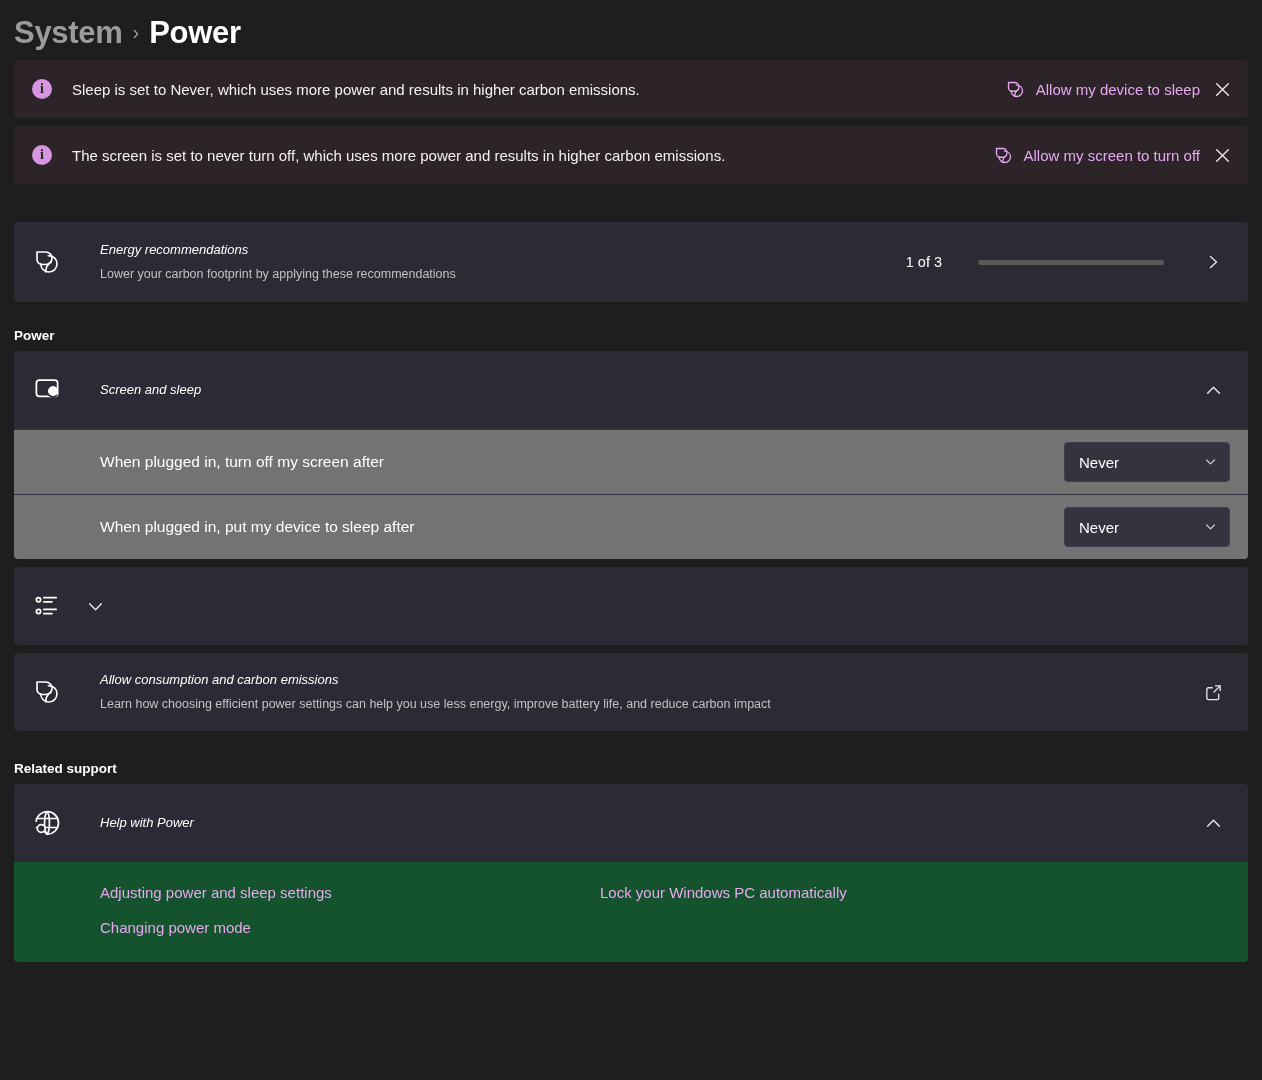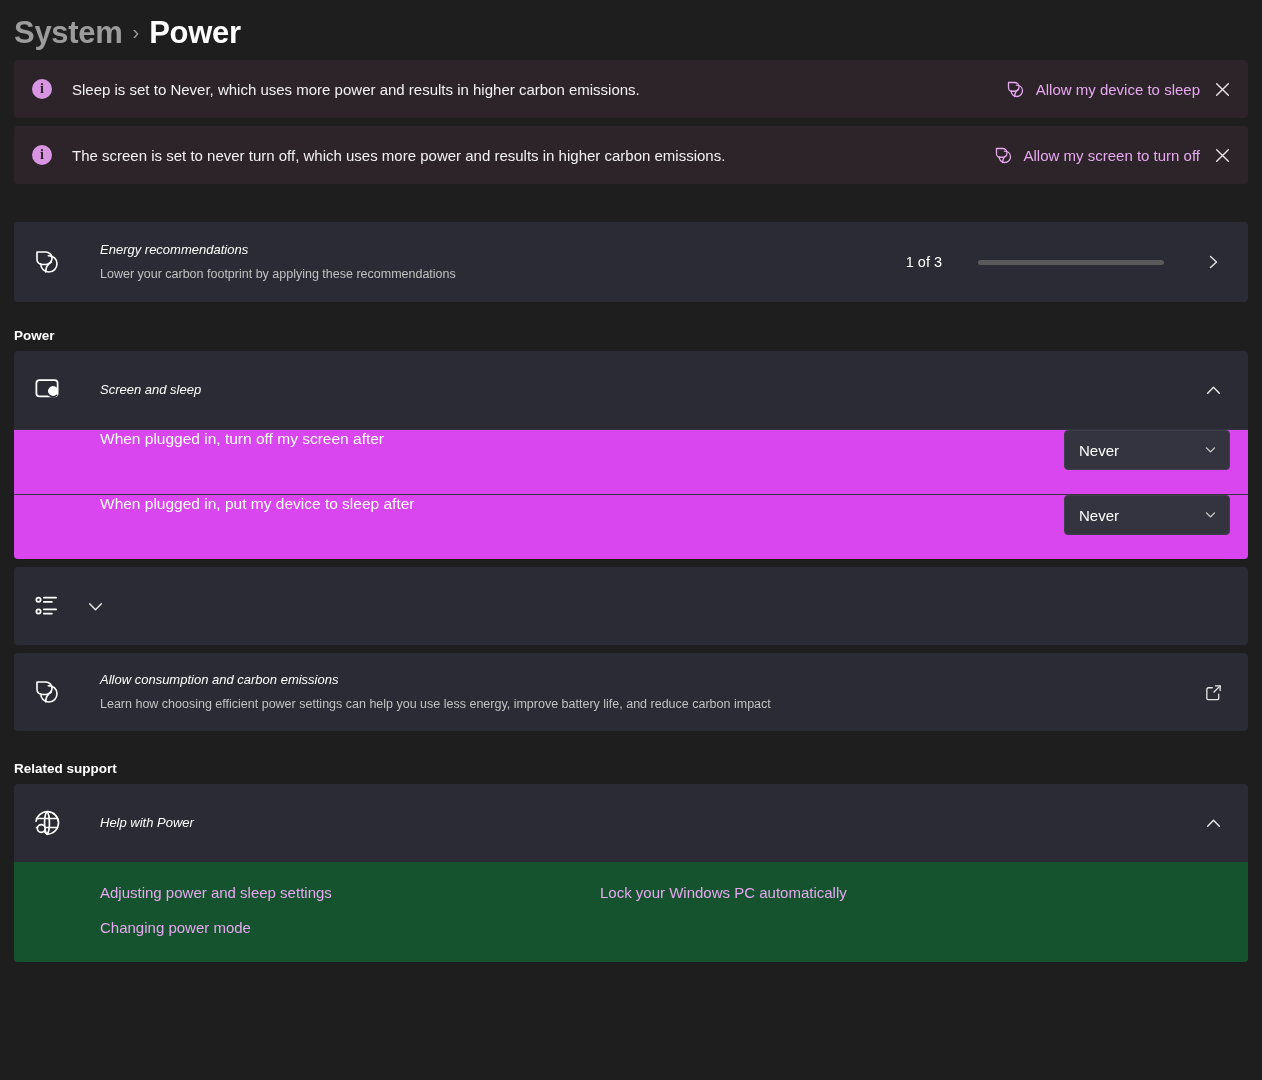--- a/index.html
+++ b/index.html
@@ -180,23 +180,24 @@
   .section-head {
     font-size: 13.5px;
     font-weight: 700;
     color: #ffffff;
     margin: 0 0 8px 0;
   }
 
   
   .subrow {
     display: flex;
+    align-items: center;
     min-height: 65px;
     padding: 0 18px 0 86px;
-    background: #d946ef;
+    background: #737373;
     border-top: 1px solid #34343f;
   }
   .subrow-label {
     flex: 1 1 auto;
     font-size: 15.5px;
     color: #ffffff;
   }
   .combo {
     width: 166px;
     height: 40px;

